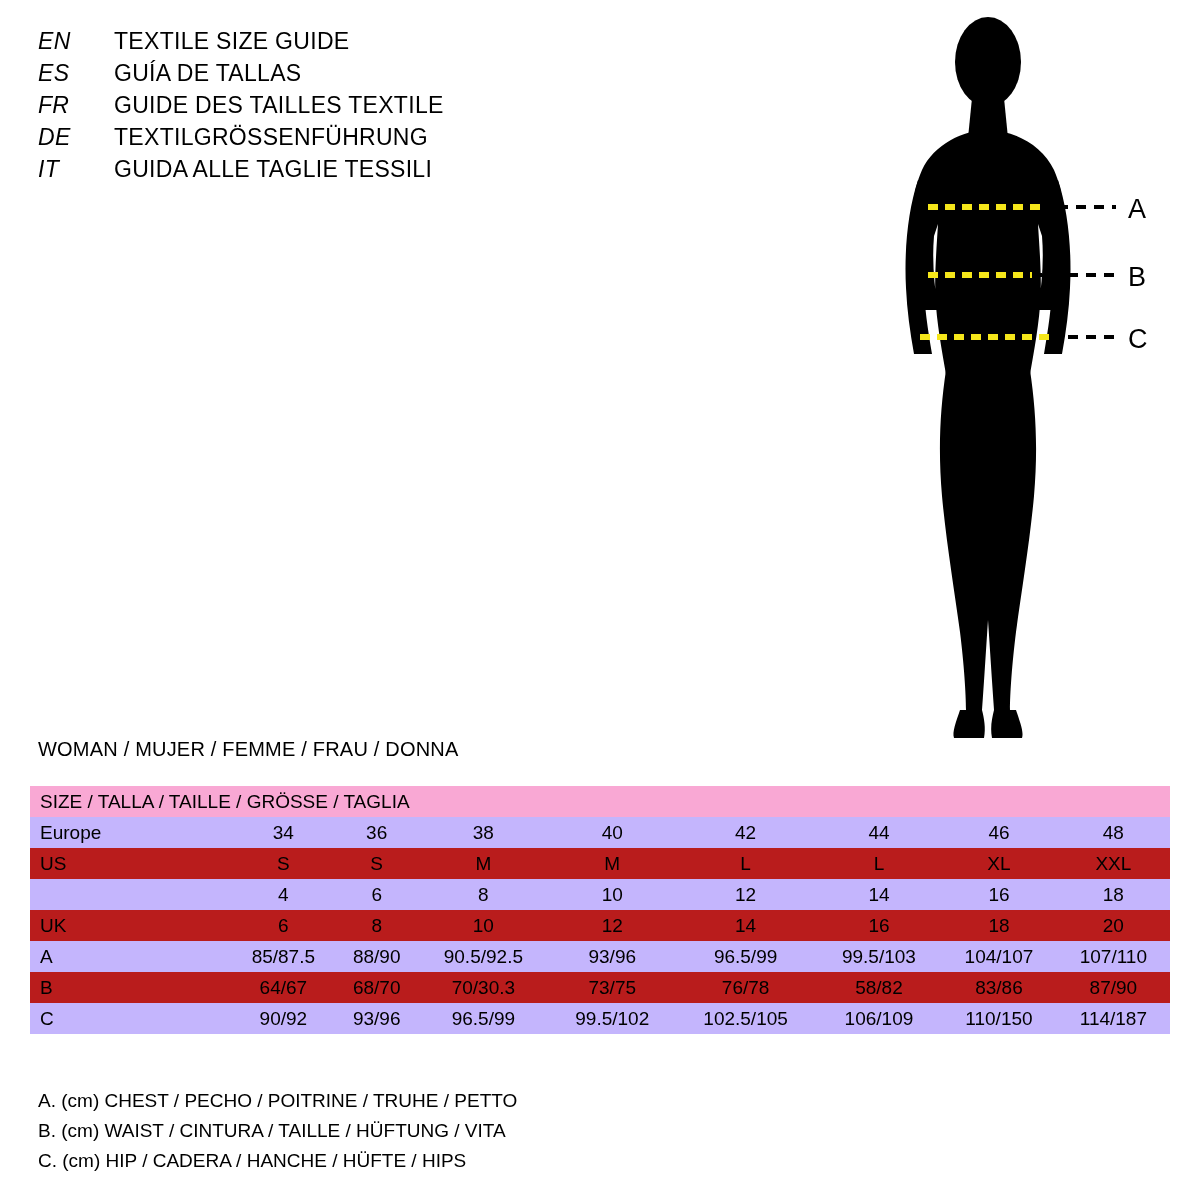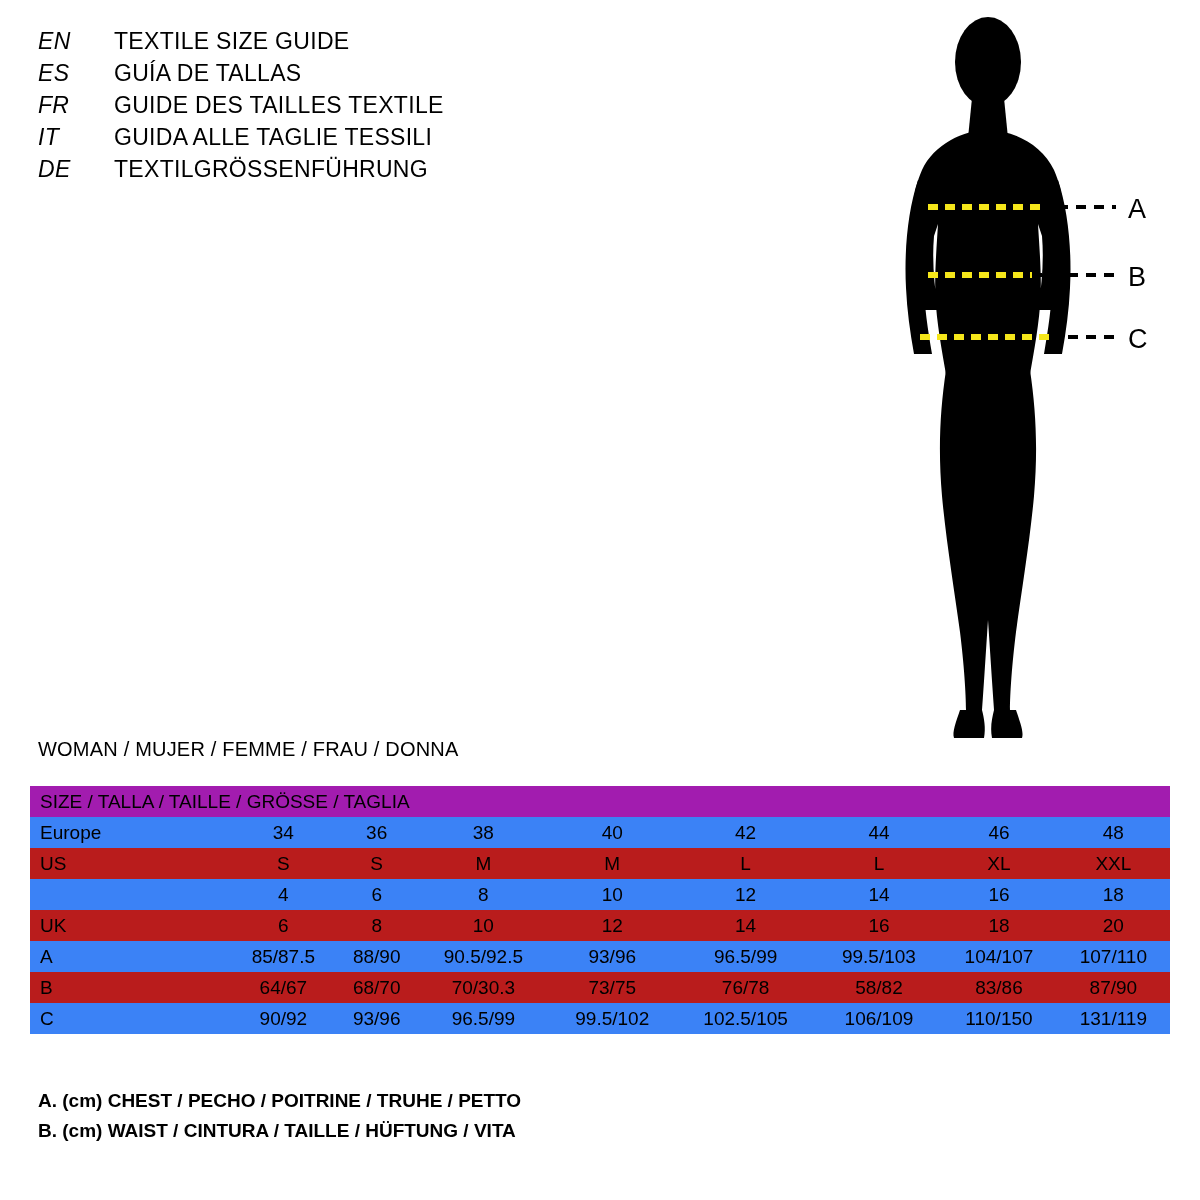--- a/index.html
+++ b/index.html
@@ -77,38 +77,37 @@
     text-align: center;
     vertical-align: middle;
     white-space: nowrap;
   }
   #size-table .rowhead {
     text-align: left;
     padding-left: 10px;
     width: 190px;
   }
   #size-table tr.header-row {
-    background: #a21caf;
+    background: #f9a8d4;
     margin-left: 36px;
   }
   #size-table tr.header-row th {
     text-align: left;
     padding-left: 10px;
     font-size: 19px;
   }
-  #size-table tr.band-light { background: #3b82f6; }
+  #size-table tr.band-light { background: #c4b5fd; }
   #size-table tr.band-dark  { background: #b91c1c; }
 
   
   #legend {
     position: absolute;
     left: 38px;
     top: 1086px;
     width: 800px;
-    font-weight: bold;
   }
   .legend-row {
     height: 30px;
     font-size: 19px;
     line-height: 30px;
     white-space: nowrap;
   }
 </style>
 </head>
 <body>
@@ -120,26 +119,26 @@
   </div>
   <div class="title-row">
     <span class="title-lang">ES</span>
     <span class="title-text">GUÍA DE TALLAS</span>
   </div>
   <div class="title-row">
     <span class="title-lang">FR</span>
     <span class="title-text">GUIDE DES TAILLES TEXTILE</span>
   </div>
   <div class="title-row">
+    <span class="title-lang">DE</span>
+    <span class="title-text">TEXTILGRÖSSENFÜHRUNG</span>
+  </div>
+  <div class="title-row">
     <span class="title-lang">IT</span>
     <span class="title-text">GUIDA ALLE TAGLIE TESSILI</span>
-  </div>
-  <div class="title-row">
-    <span class="title-lang">DE</span>
-    <span class="title-text">TEXTILGRÖSSENFÜHRUNG</span>
   </div>
 </div>
 
 <div id="figure-area">
   <svg id="figure-svg" width="330" height="740" viewBox="0 0 330 740" xmlns="http://www.w3.org/2000/svg">
     <g>
 
       <ellipse cx="128" cy="52" rx="33" ry="45" fill="#000000"></ellipse>
 
       <path d="M112 88 L144 88 L148 128 L108 128 Z" fill="#000000"></path>
@@ -287,21 +286,22 @@
 
     <tr class="band-light">
       <td class="rowhead">C</td>
       <td>90/92</td>
       <td>93/96</td>
       <td>96.5/99</td>
       <td>99.5/102</td>
       <td>102.5/105</td>
       <td>106/109</td>
       <td>110/150</td>
-      <td>131/119</td>
+      <td>114/187</td>
     </tr>
   </tbody>
 </table>
 
 <div id="legend">
   <div class="legend-row">A. (cm) CHEST / PECHO / POITRINE / TRUHE / PETTO</div>
   <div class="legend-row">B. (cm) WAIST / CINTURA / TAILLE / HÜFTUNG / VITA</div>
+  <div class="legend-row">C. (cm) HIP / CADERA / HANCHE / HÜFTE / HIPS</div>
 </div>
 
 </body></html>

